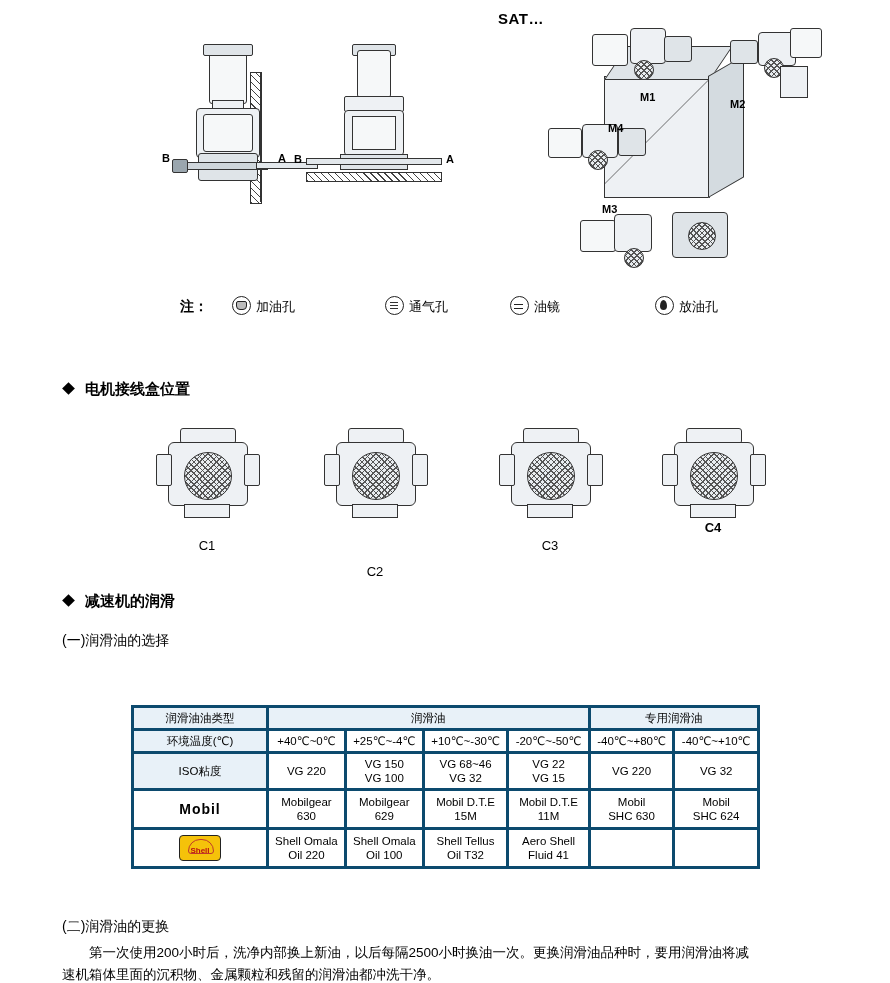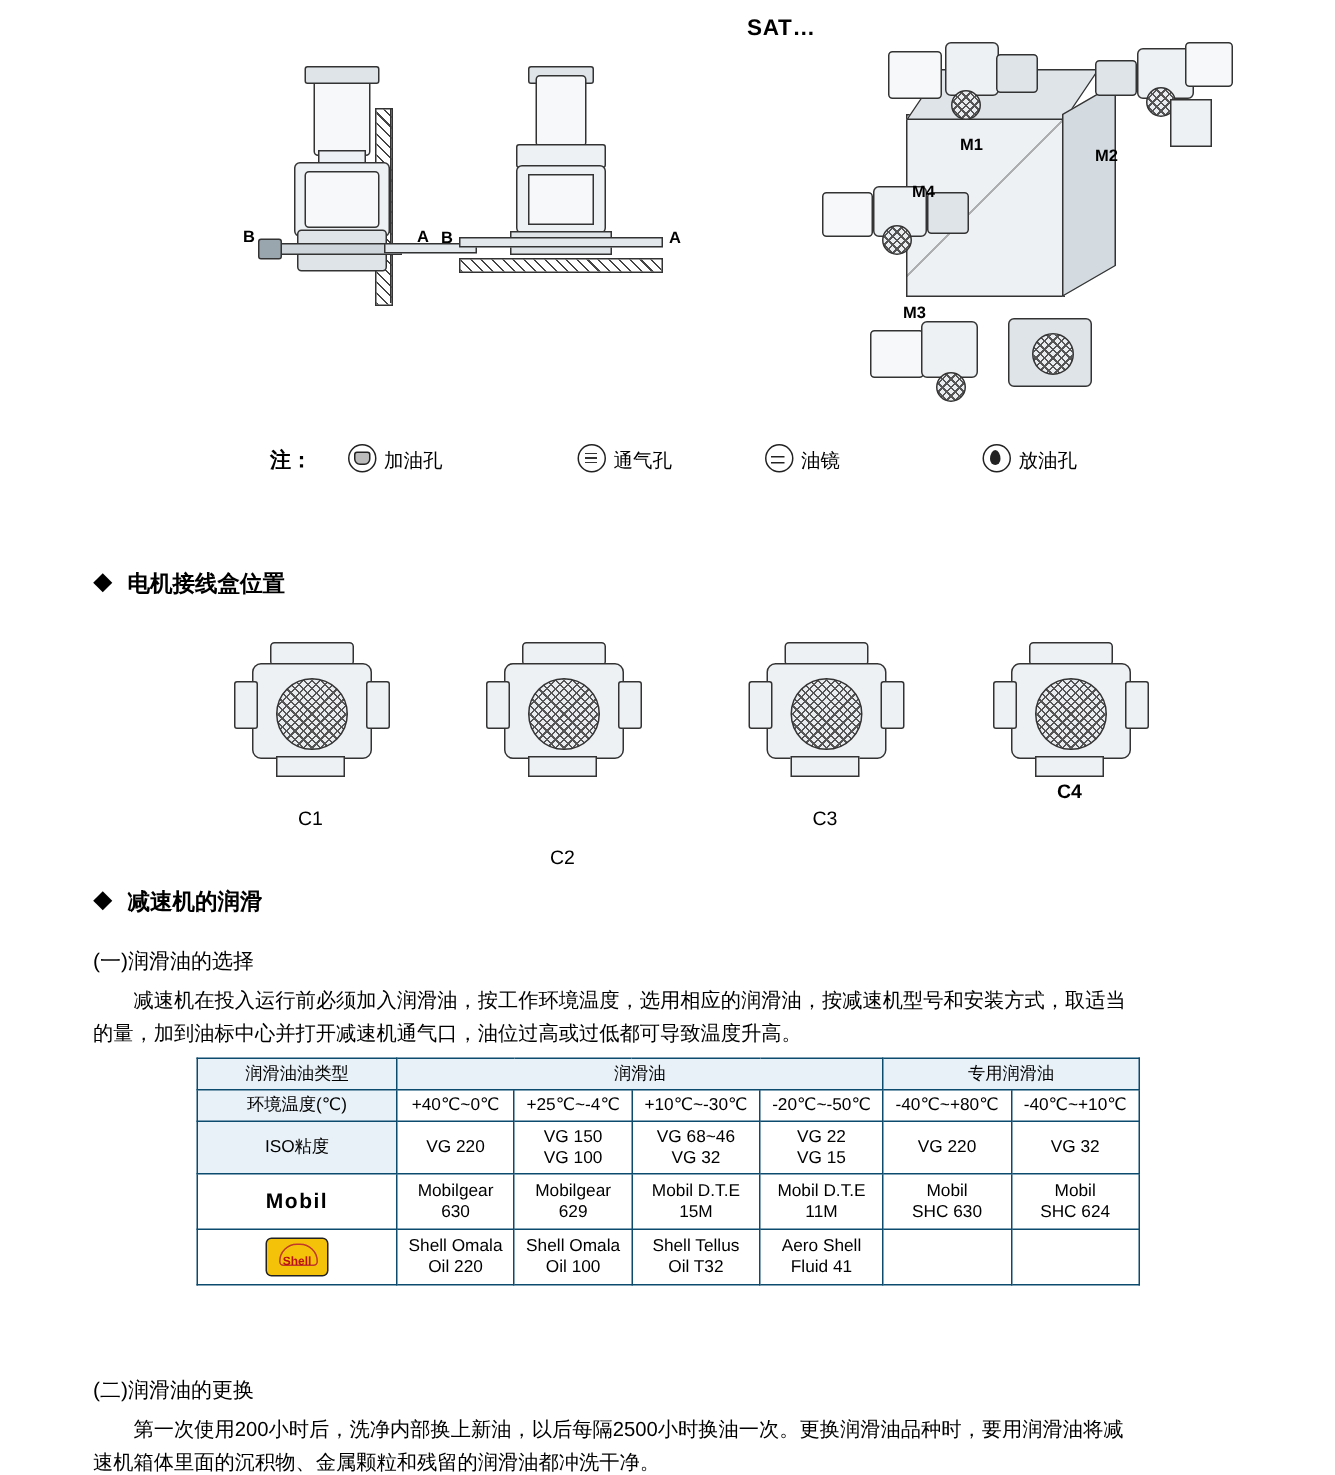--- a/index.html
+++ b/index.html
@@ -69,21 +69,21 @@
   
   .sub{position:absolute;font-size:14px;}
   .para{position:absolute;font-size:13.5px;line-height:22px;text-indent:2em;width:700px;}
 
   
   table.lub{
     position:absolute;left:131px;top:705px;border-collapse:collapse;
     width:629px;font-size:11.5px;text-align:center;
   }
   table.lub td,table.lub th{
-    border:1px solid #0c4a6e;padding:3px 2px;font-weight:normal;line-height:14px;
+    border:3px solid #0c4a6e;padding:3px 2px;font-weight:normal;line-height:14px;
   }
   table.lub thead td{background:#e8f1f8;font-weight:normal;}
   td.rowhead{background:#e8f1f8;width:128px;}
   td.brandcell{background:#fff;height:30px;}
   .bp-logo{
     display:inline-block;width:34px;height:22px;border-radius:4px;
     background:#f4f4f4;border:1.2px solid #111;font-weight:bold;font-size:13px;
     line-height:21px;letter-spacing:1px;
   }
   .mobil-logo{font-weight:bold;font-size:14px;letter-spacing:1px;}
@@ -247,21 +247,20 @@
     <div class="motorbody" style="left:82px;top:26px;width:14px;height:30px;border-radius:2px;"></div>
     <div class="motorbody" style="left:22px;top:76px;width:44px;height:12px;"></div>
   </div>
   <div class="cap" style="left:683px;top:520px;font-weight:bold;">C4</div>
 
   <div class="sec-head" style="left:64px;top:592px;">
     <span class="dia-bullet"></span><span>减速机的润滑</span>
   </div>
 
   <div class="sub" style="left:62px;top:632px;text-align:right;">(一)润滑油的选择</div>
-  <div class="para" style="left:62px;top:656px;">减速机在投入运行前必须加入润滑油，按工作环境温度，选用相应的润滑油，按减速机型号和安装方式，取适当的量，加到油标中心并打开减速机通气口，油位过高或过低都可导致温度升高。</div>
 
   <table class="lub">
     <thead>
       <tr>
         <td class="rowhead">润滑油油类型</td>
         <td colspan="4">润滑油</td>
         <td colspan="2">专用润滑油</td>
       </tr>
     </thead>
     <tbody>

